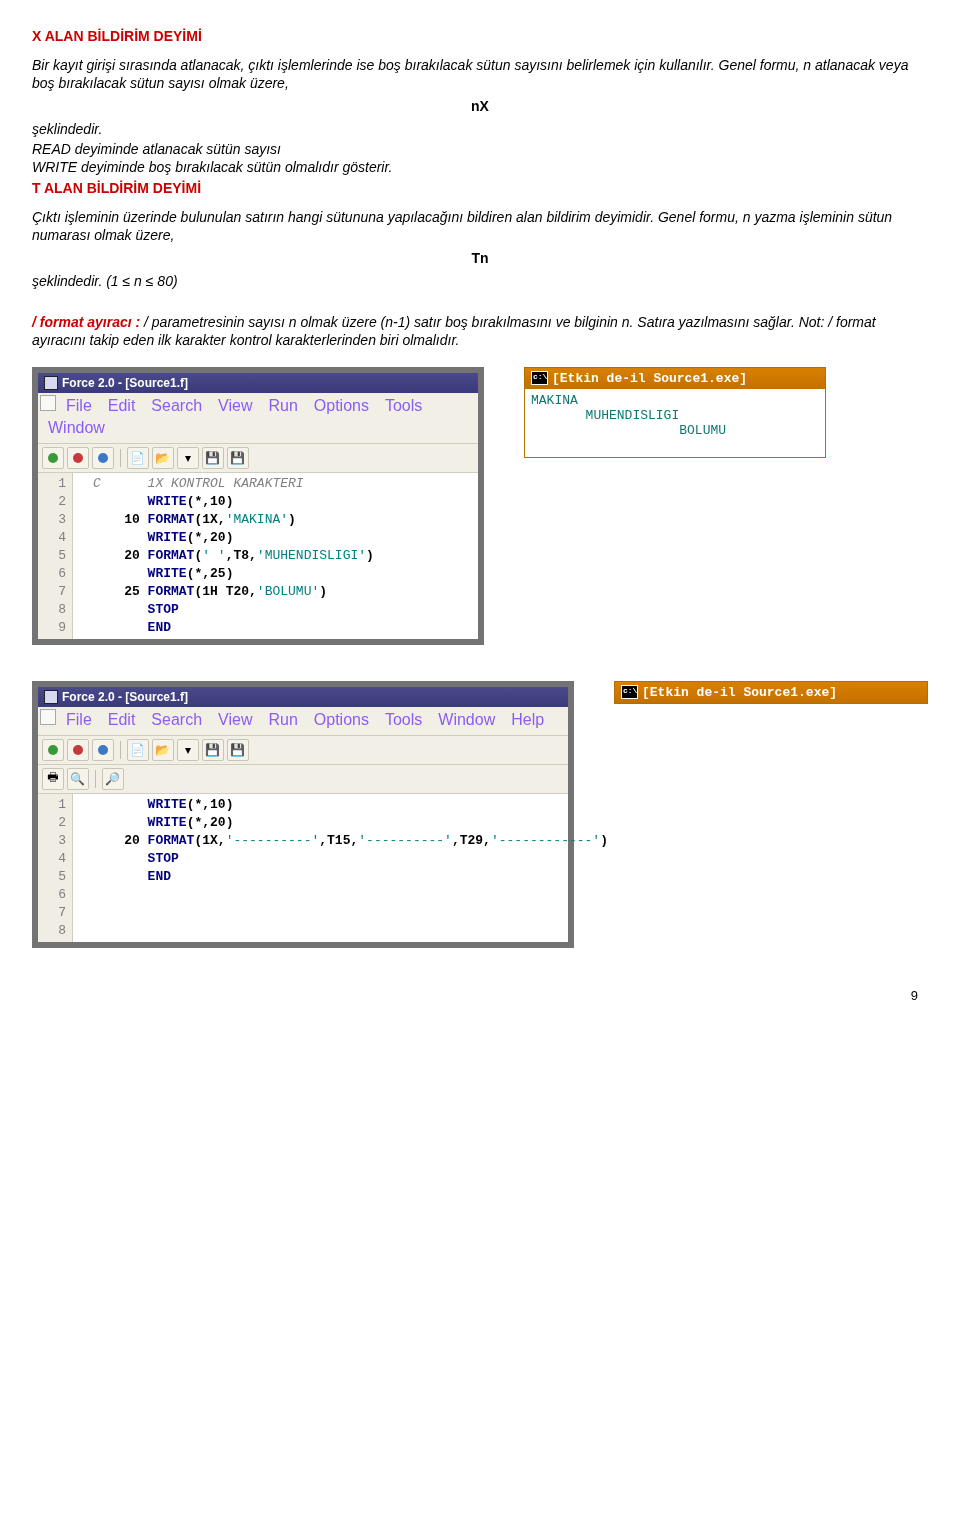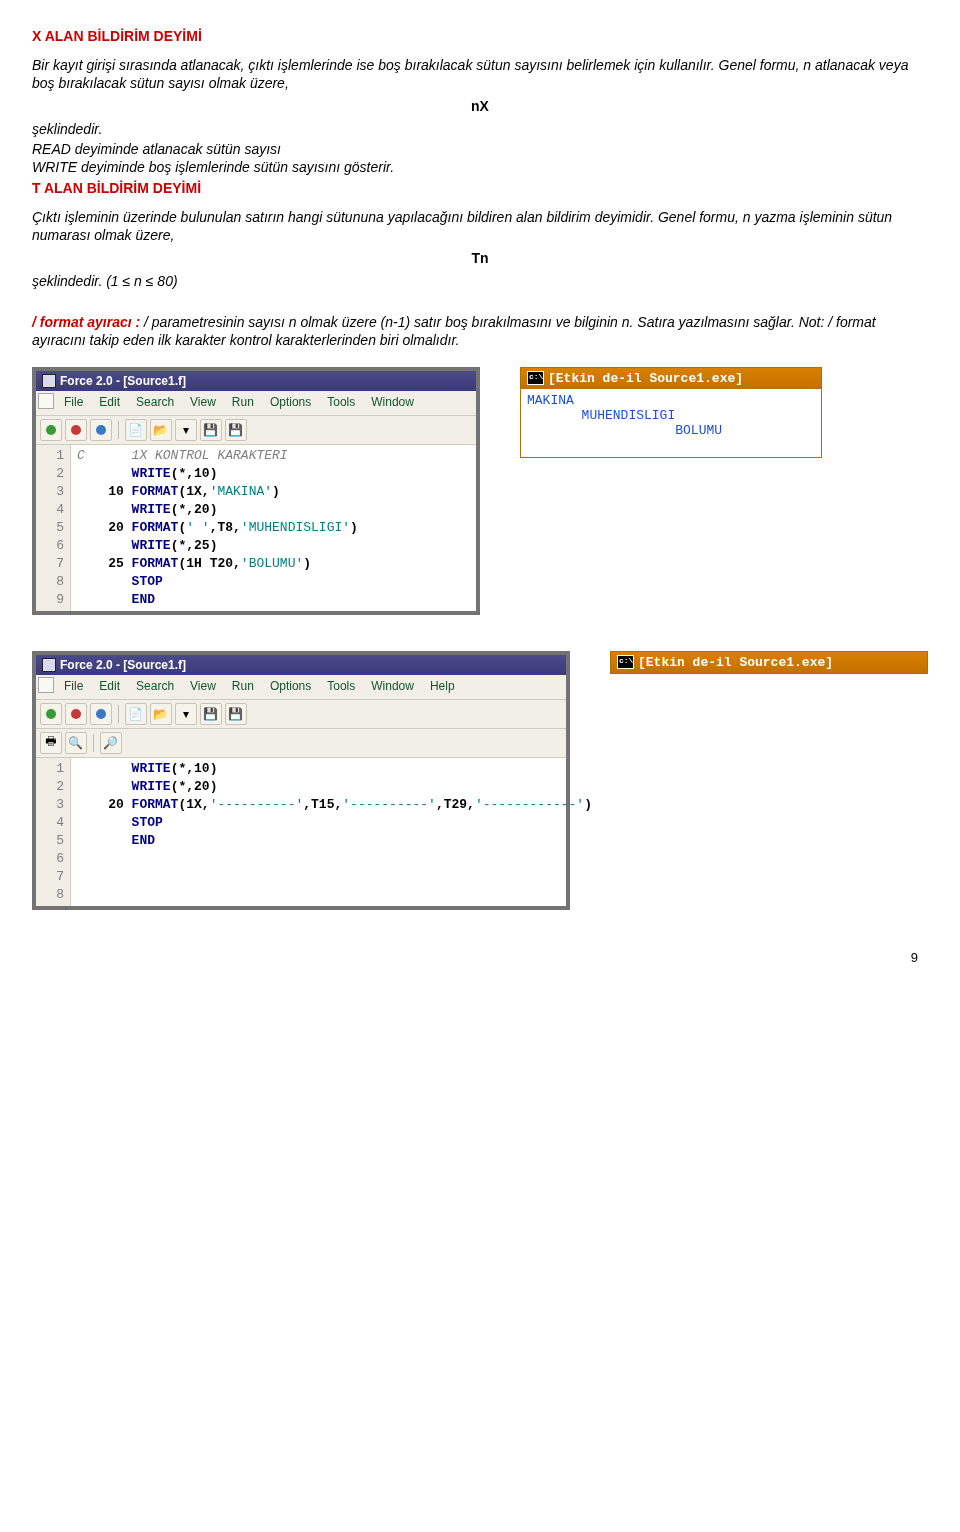--- a/index.html
+++ b/index.html
@@ -21,21 +21,21 @@
   .centered-bold { text-align: center; font-weight: bold; margin: 6px 0; }
   .blue-inline { color: #cc0000; font-weight: bold; }
   .section-gap { height: 20px; }
   .screenshot-row {
     display: flex;
     gap: 40px;
     align-items: flex-start;
     margin: 18px 0 36px 0;
   }
   .ide-window {
-    border: 4px solid #737373;
+    border: 6px solid #737373;
     background: #f2f0e6;
     font-size: 12px;
     width: 440px;
   }
   .ide-window.wide { width: 530px; }
   .titlebar {
     background: linear-gradient(#4a4a8a, #3a3a7a);
     color: #fff;
     font-weight: bold;
     padding: 3px 6px;
@@ -52,22 +52,22 @@
   .menubar {
     background: #f2f0e6;
     padding: 2px 0 4px 2px;
     display: flex;
     flex-wrap: wrap;
     gap: 0;
     border-bottom: 1px solid #d0ccc0;
   }
   .menuitem {
     padding: 2px 8px;
-    font-size: 12px;
-    color: #14532d;
+    font-size: 16px;
+    color: #8b5cf6;
   }
   .mini-icon {
     width: 14px; height: 14px;
     display: inline-block;
     border: 1px solid #a8a8a8;
     background: #f8f8f4;
     margin-right: 2px;
     vertical-align: middle;
   }
   .toolbar {
@@ -97,21 +97,21 @@
   }
   .gutter {
     background: #f0eee4;
     color: #808080;
     text-align: right;
     padding: 2px 6px 2px 2px;
     border-right: 1px solid #d0ccc0;
     min-width: 26px;
   }
   .gutter div { height: 18px; line-height: 18px; }
-  .codecol { padding: 2px 6px; }
+  .codecol { padding: 2px 20px; }
   .codecol div { height: 18px; line-height: 18px; white-space: pre; }
   .kw { color: #000080; font-weight: bold; }
   .cmt { color: #808080; font-style: italic; }
   .str { color: #008080; }
   .plain { color: #000; font-weight: bold; }
   .label { color: #000; font-weight: bold; }
 
   .console-window {
     width: 300px;
     border: 1px solid #b07000;
@@ -134,21 +134,21 @@
     border: 1px solid #fff;
     display: inline-block;
     font-size: 8px;
     color: #fff;
     text-align: left;
     padding-left: 1px;
     line-height: 10px;
   }
   .console-body {
     background: #fff;
-    color: #1d4ed8;
+    color: #0f766e;
     padding: 4px 6px;
     min-height: 60px;
     white-space: pre;
   }
   .page-num {
     text-align: right;
     font-size: 13px;
     color: #000;
     margin-top: 40px;
     margin-right: 10px;
@@ -159,21 +159,21 @@
 
 <div class="red-heading">X ALAN BİLDİRİM DEYİMİ</div>
 
 <p>Bir kayıt girişi sırasında atlanacak, çıktı işlemlerinde ise boş bırakılacak sütun sayısını belirlemek için kullanılır. Genel formu, n atlanacak veya boş bırakılacak sütun sayısı olmak üzere,</p>
 
 <div class="centered-bold">nX</div>
 
 <p>şeklindedir.</p>
 
 <p style="margin-bottom:0">READ deyiminde atlanacak sütün sayısı</p>
-<p style="margin-top:0">WRITE deyiminde boş işlemlerinde sütün sayısını gösterir.</p>
+<p style="margin-top:0">WRITE deyiminde boş bırakılacak sütün olmalıdır gösterir.</p>
 
 <div class="red-heading">T ALAN BİLDİRİM DEYİMİ</div>
 
 <p>Çıktı işleminin üzerinde bulunulan satırın hangi sütununa yapılacağını bildiren alan bildirim deyimidir. Genel formu, n yazma işleminin sütun numarası olmak üzere,</p>
 
 <div class="centered-bold">Tn</div>
 
 <p>şeklindedir. (1 ≤ n ≤ 80)</p>
 
 <div class="section-gap"></div>

